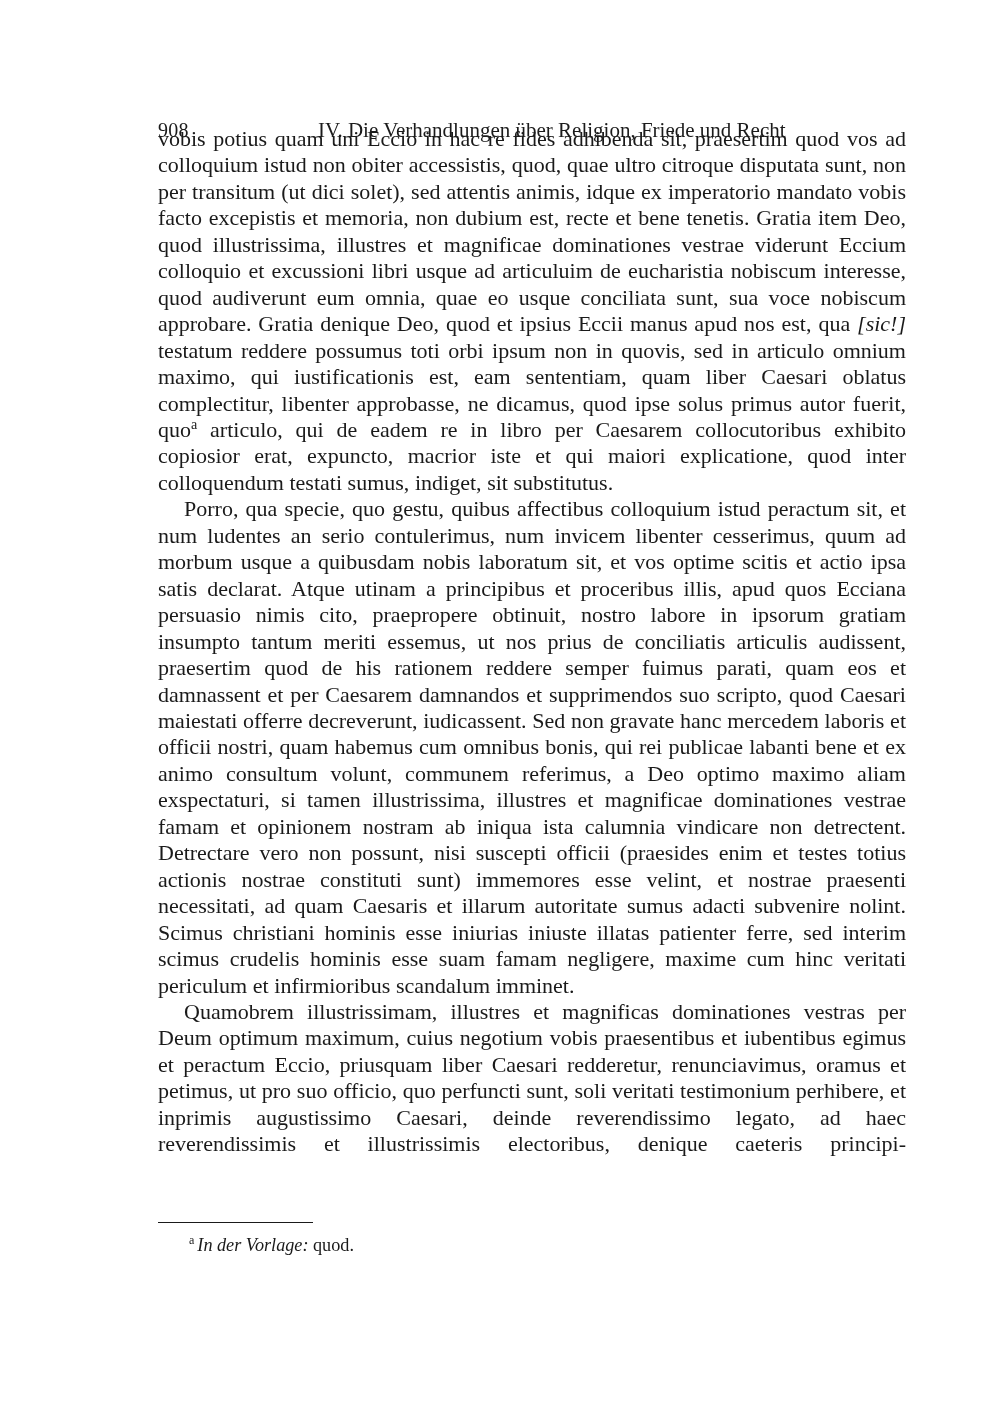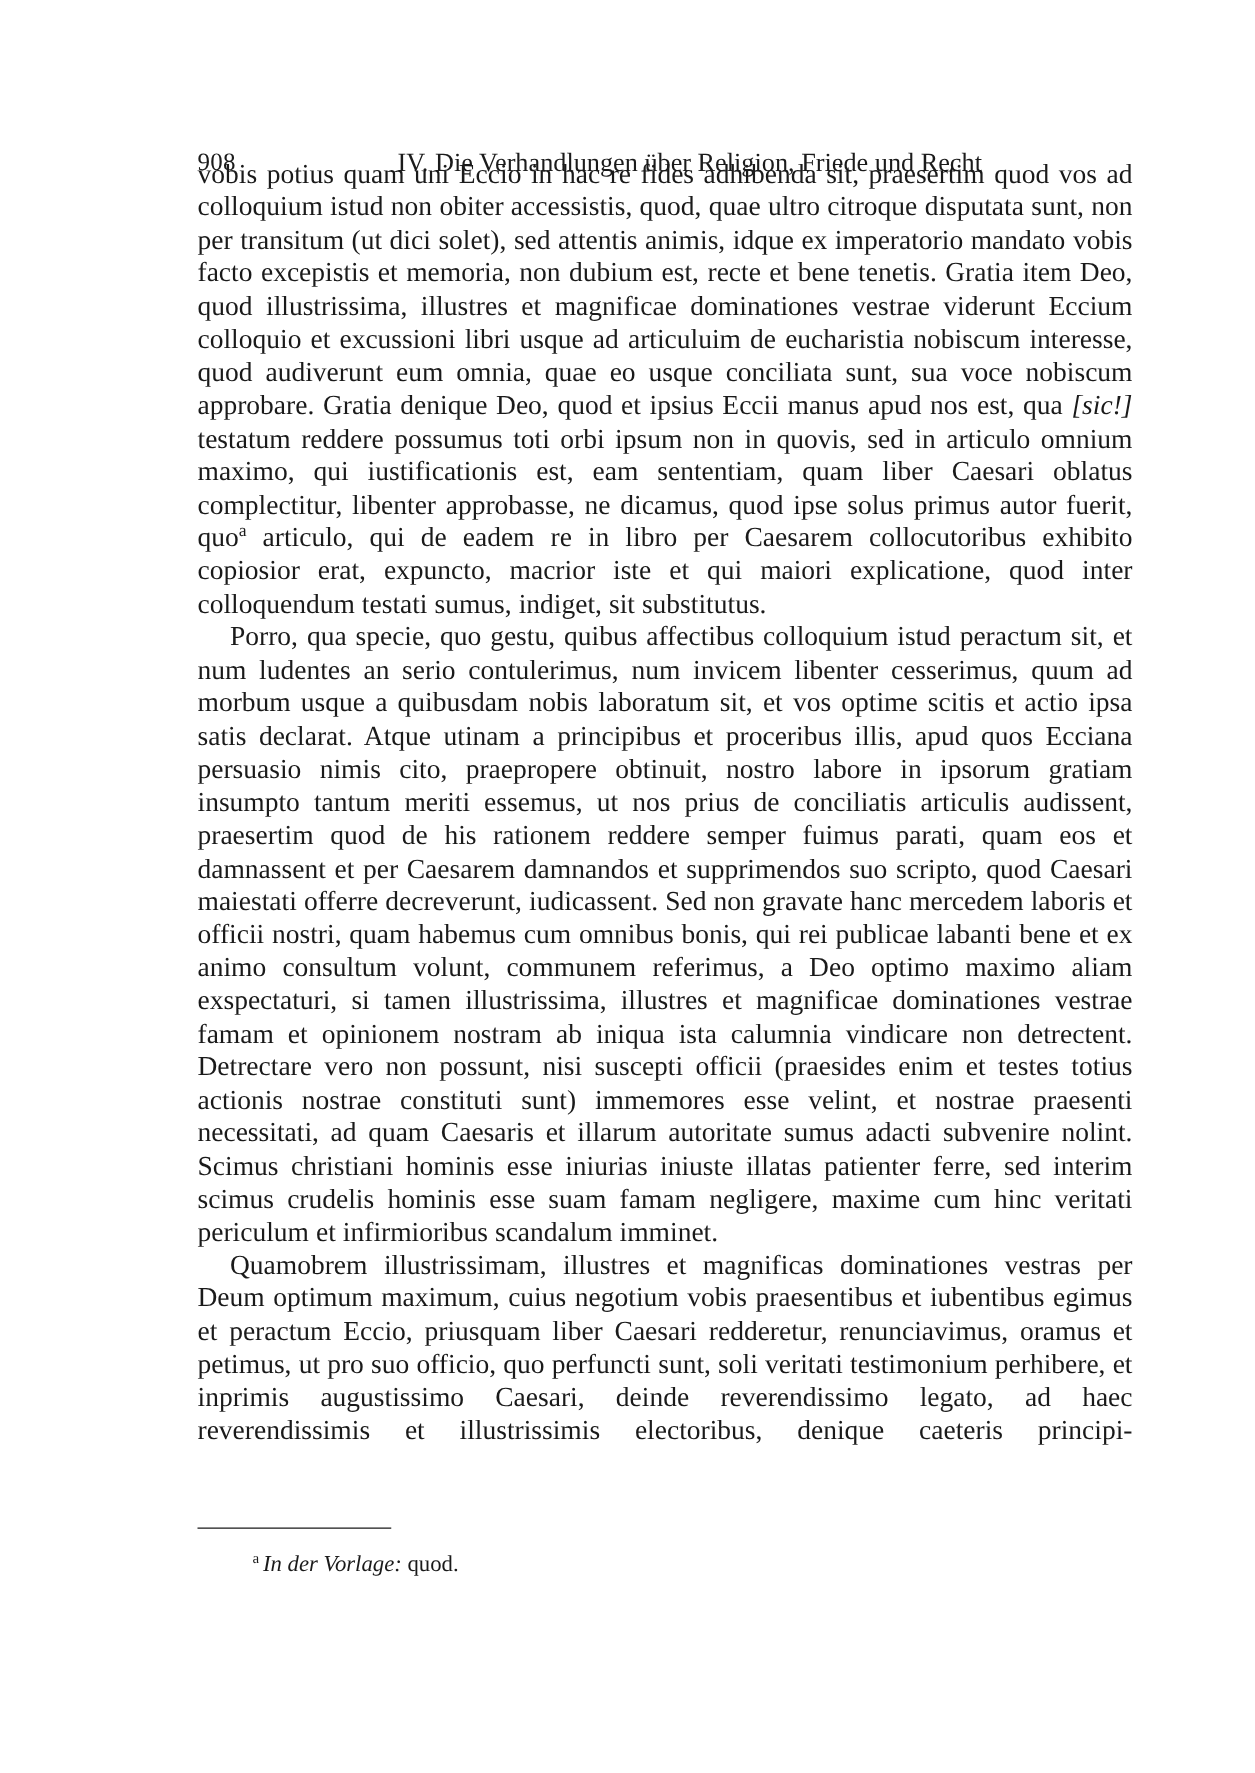--- a/index.html
+++ b/index.html
@@ -91,21 +91,21 @@
     top: 1222px;
     width: 748px;
   }
   .fn-rule {
     width: 155px;
     height: 0;
     border-top: 1.1px solid #1a1a1a;
     margin: 0 0 10px 0;
   }
   .fn-item {
-    margin: 16px;
+    margin: 3px;
     font-size: 18.2px;
     line-height: 25px;
     text-indent: 28px;
     color: #1a1a1a;
   }
   .fn-item .fn-mark {
     font-size: 0.66em;
     vertical-align: super;
     line-height: 0;
     margin-right: 3px;

